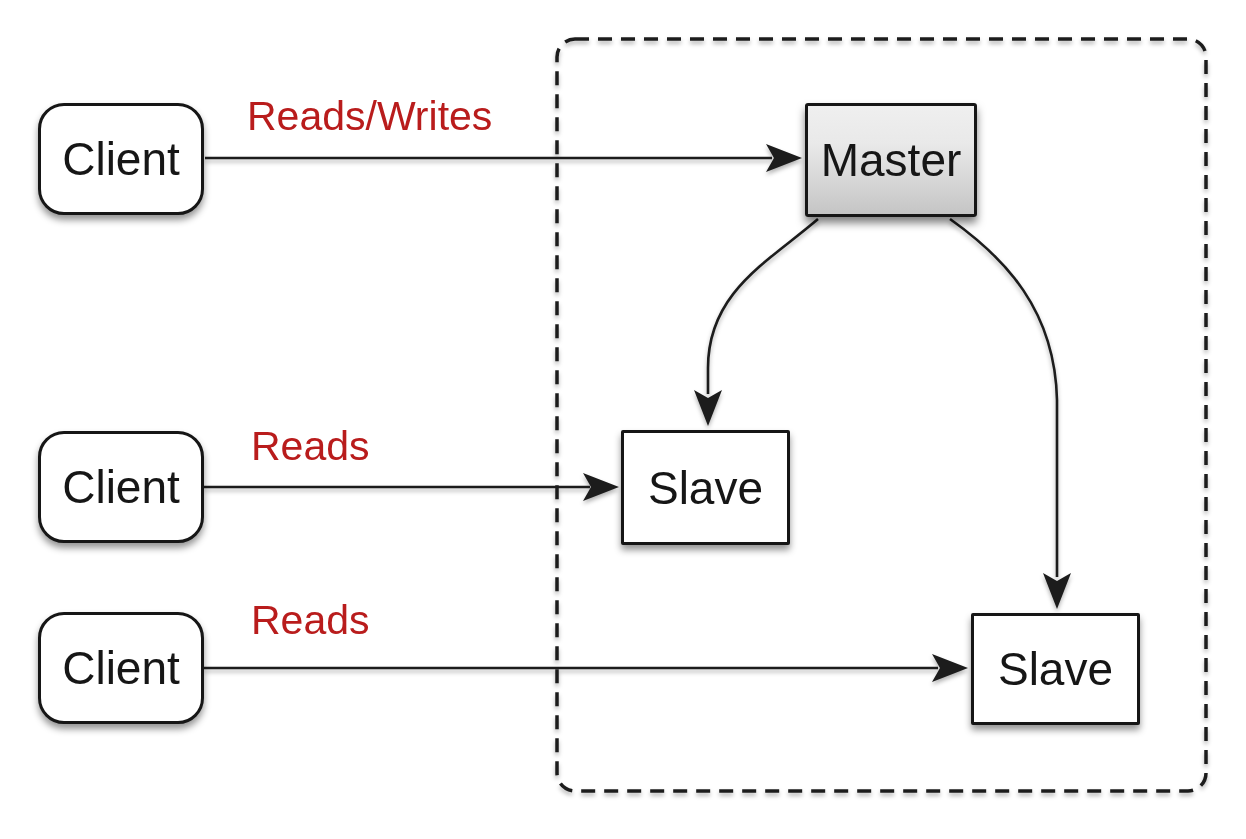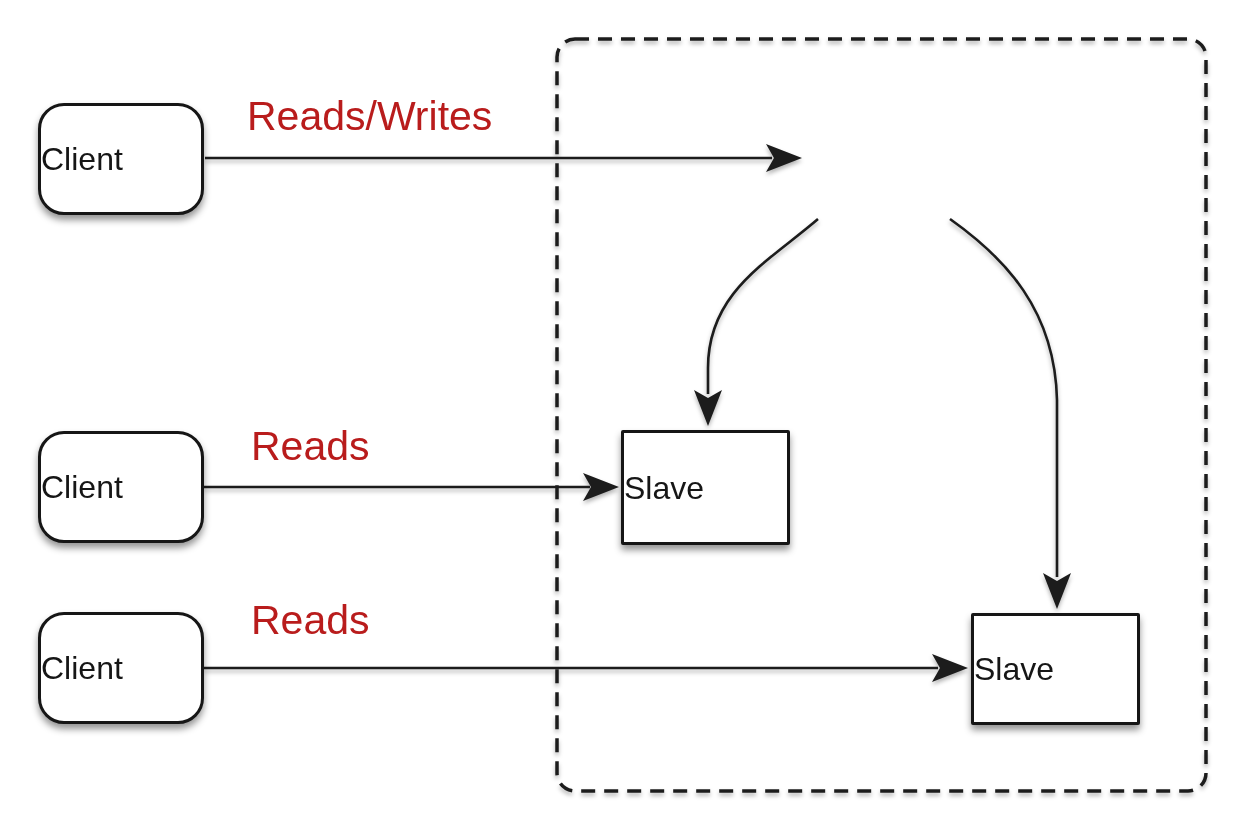--- a/index.html
+++ b/index.html
@@ -19,25 +19,25 @@
   svg.overlay {
     position: absolute;
     left: 0; top: 0;
     width: 1246px; height: 839px;
     filter: drop-shadow(0px 3px 2px rgba(0,0,0,0.30));
   }
   .node {
     position: absolute;
     display: flex;
     align-items: center;
-    justify-content: flex-start;
+    justify-content: center;
     box-sizing: border-box;
     background: #ffffff;
     border: 3px solid #161616;
-    font-size: 32px;
+    font-size: 46px;
     line-height: 1;
     box-shadow: 0 5px 7px rgba(0,0,0,0.42);
   }
   .node-client {
     left: 38px;
     width: 166px;
     height: 112px;
     border-radius: 26px;
   }
   #client-1 { top: 103px; }
@@ -100,20 +100,23 @@
   <div id="client-1" class="node node-client">
     <span>Client</span>
   </div>
   <div id="client-2" class="node node-client">
     <span>Client</span>
   </div>
   <div id="client-3" class="node node-client">
     <span>Client</span>
   </div>
 
+  <div id="master" class="node">
+    <span>Master</span>
+  </div>
 
   <div id="slave-1" class="node">
     <span>Slave</span>
   </div>
   <div id="slave-2" class="node">
     <span>Slave</span>
   </div>
 
   <div id="label-reads-writes" class="edge-label">Reads/Writes</div>
   <div id="label-reads-2" class="edge-label">Reads</div>

